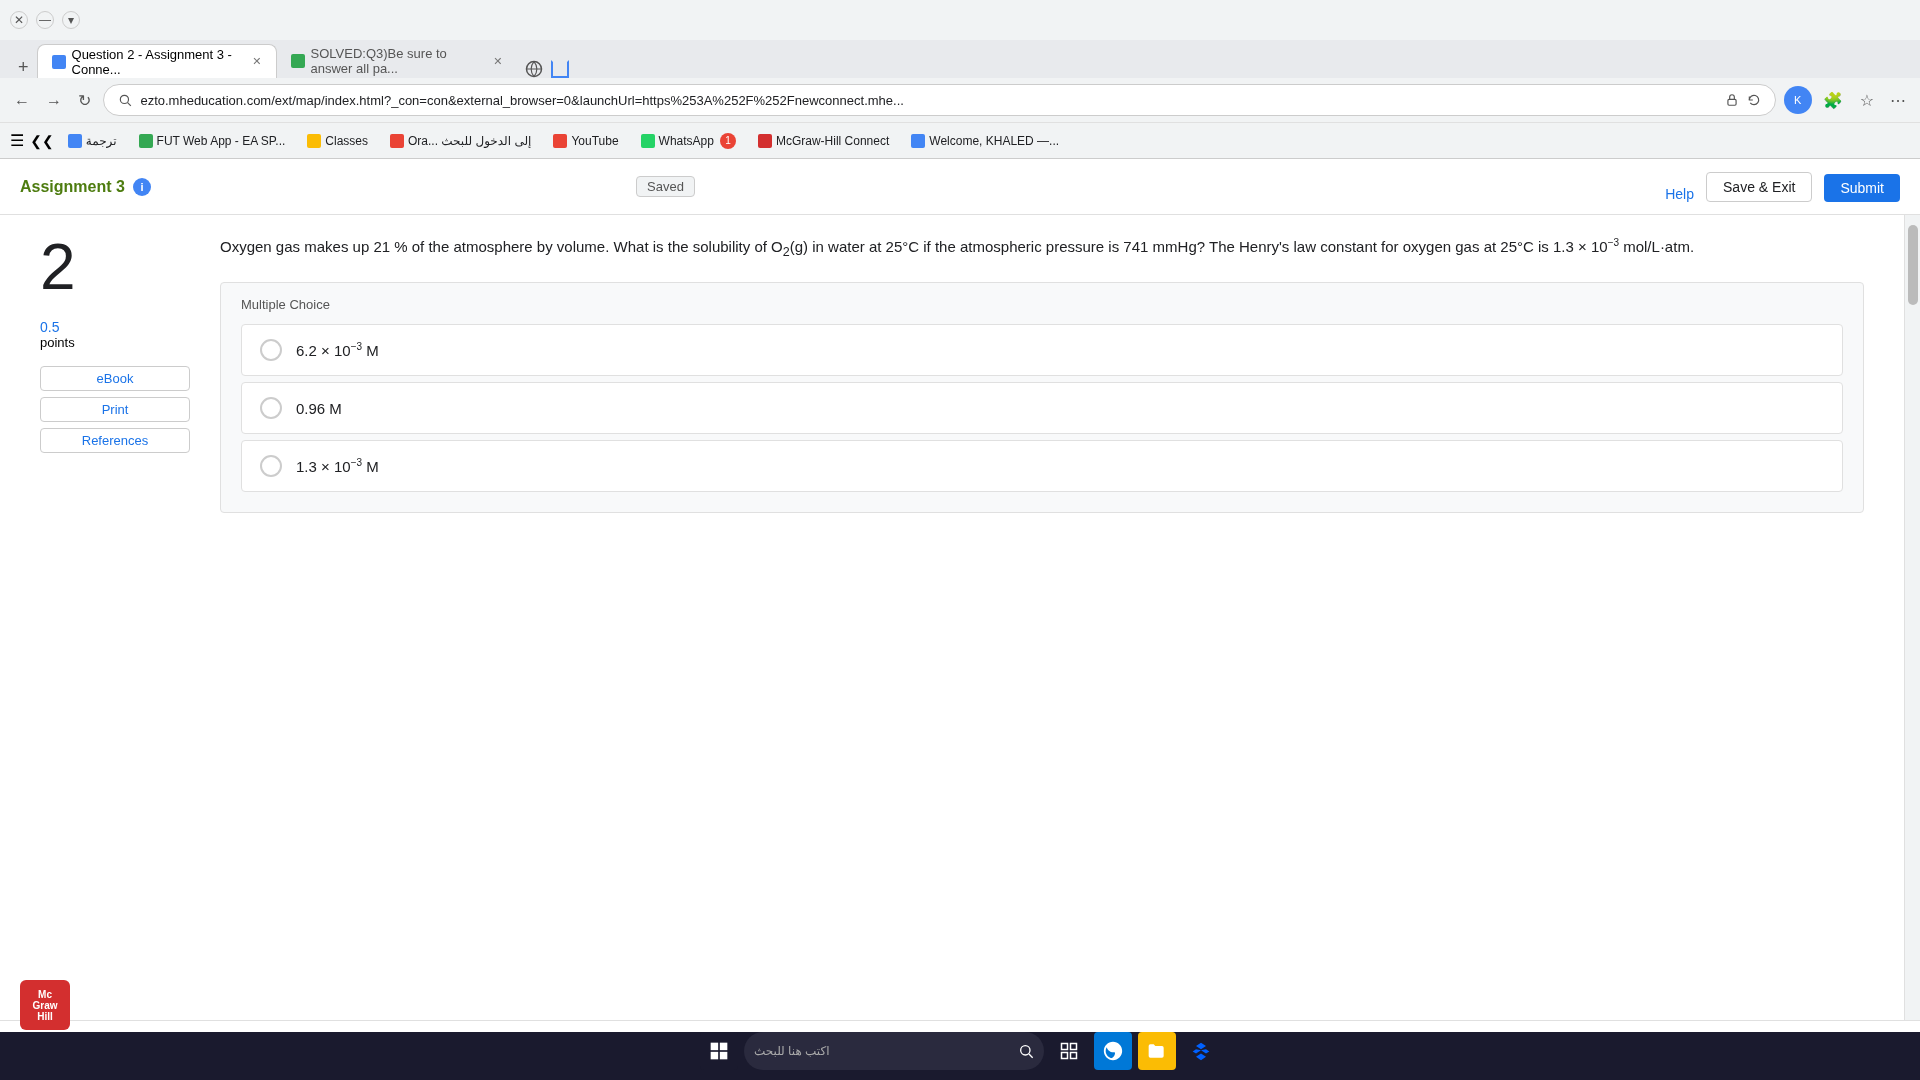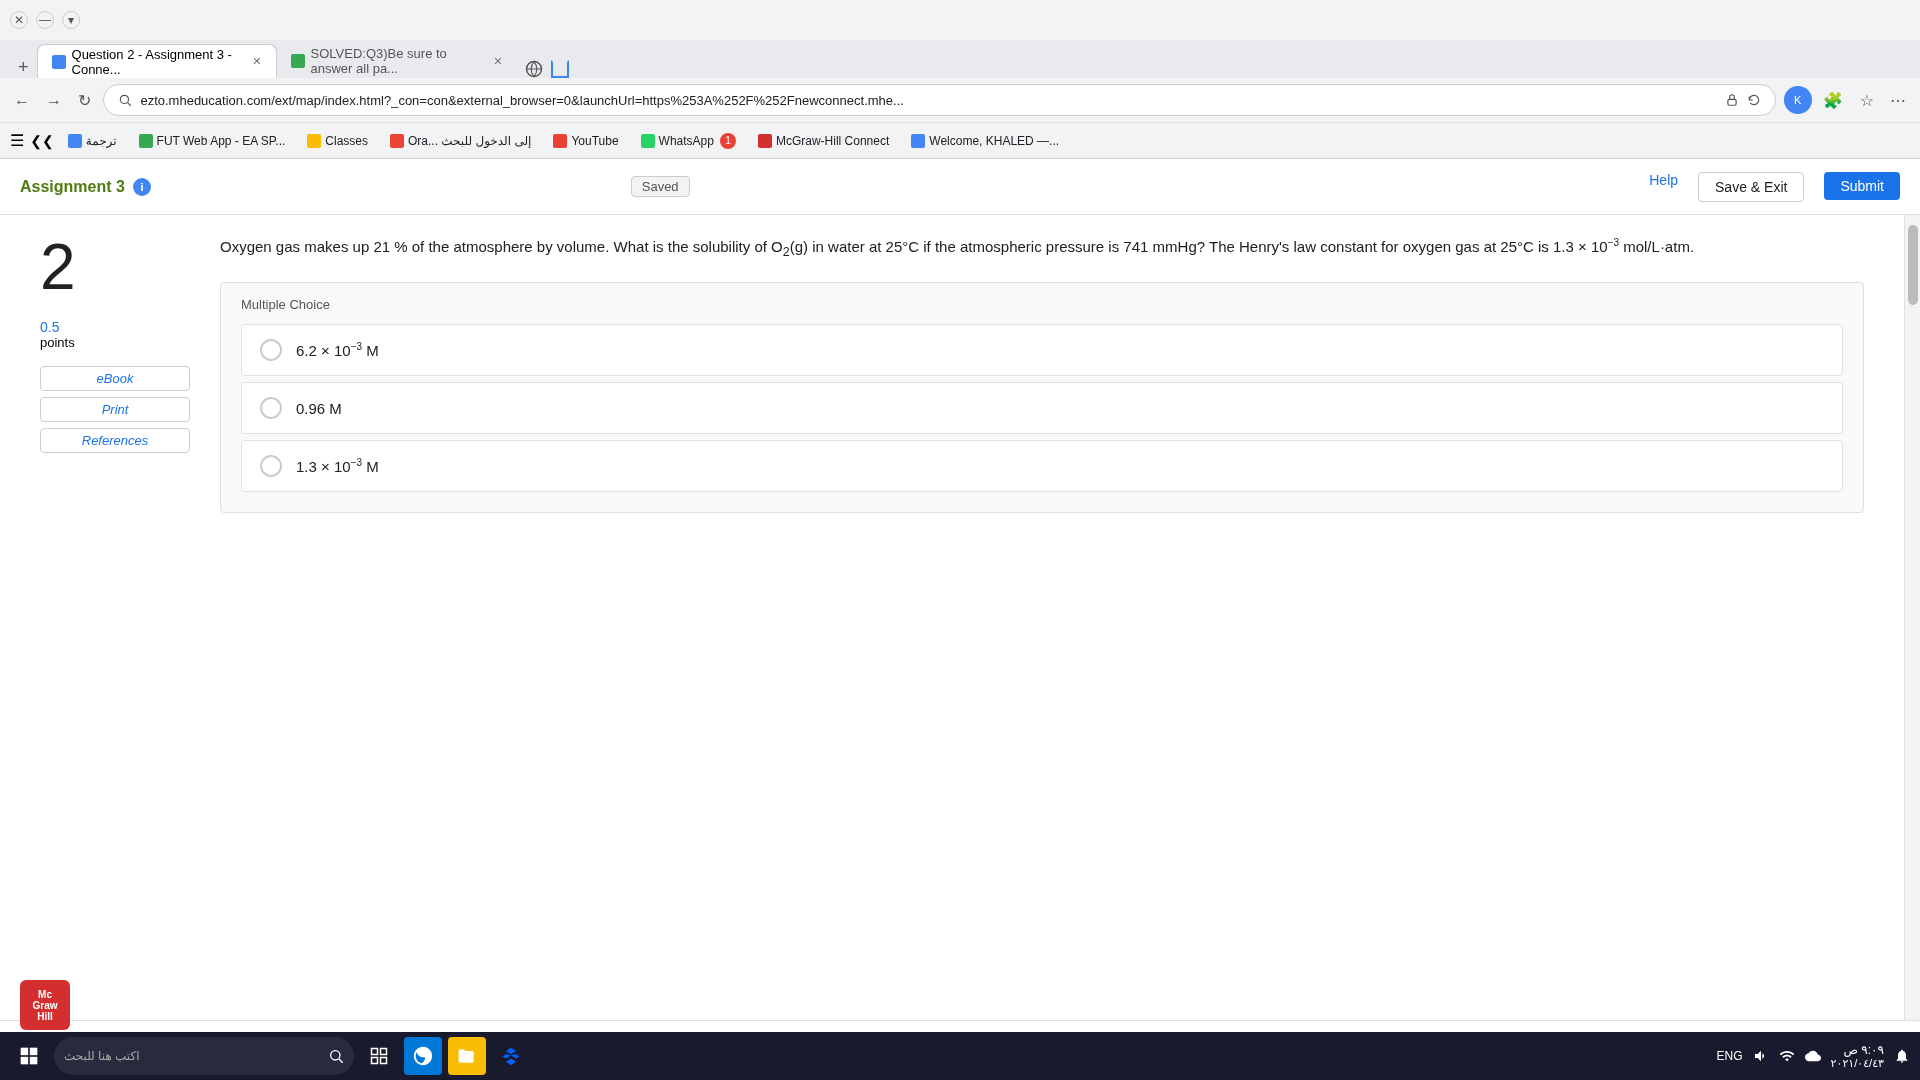--- a/index.html
+++ b/index.html
@@ -30,21 +30,21 @@
 
     .bookmarks-bar { display: flex; align-items: center; padding: 3px 10px; gap: 6px; background: #f1f3f4; border-top: 1px solid #e0e0e0; height: 36px; overflow: hidden; font-size: 12px; }
     .bookmark-item { display: flex; align-items: center; gap: 4px; padding: 2px 8px; border-radius: 4px; cursor: pointer; white-space: nowrap; color: #202124; }
     .bookmark-icon { width: 14px; height: 14px; border-radius: 2px; flex-shrink: 0; }
 
     
     .app-header { display: flex; align-items: center; padding: 8px 20px; border-bottom: 1px solid #e0e0e0; height: 56px; background: #fff; }
     .assignment-title { font-size: 16px; font-weight: 600; color: #4d7c0f; display: flex; align-items: center; gap: 6px; }
     .info-icon { width: 18px; height: 18px; border-radius: 50%; background: #4285f4; color: white; display: flex; align-items: center; justify-content: center; font-size: 11px; font-weight: bold; cursor: pointer; }
     .saved-badge { background: #f1f3f4; border: 1px solid #ccc; border-radius: 4px; padding: 2px 10px; font-size: 13px; color: #555; margin: 0 auto; }
-    .header-actions { display: flex; align-items: flex-start; gap: 20px; margin-left: auto; }
+    .header-actions { display: flex; align-items: flex-end; gap: 12px; margin-left: auto; }
     .header-link { color: #1a73e8; font-size: 14px; cursor: pointer; text-decoration: none; }
     .header-btn { padding: 6px 16px; border-radius: 4px; font-size: 14px; cursor: pointer; }
     .btn-save-exit { background: none; border: 1px solid #ccc; color: #202124; }
     .btn-submit { background: #1a73e8; border: none; color: white; }
 
     
     .main-content { display: flex; flex: 1; overflow: hidden; }
     .scrollbar-area { width: 16px; background: #f1f3f4; border-left: 1px solid #e0e0e0; flex-shrink: 0; position: relative; }
     .scrollbar-thumb { width: 10px; margin: 0 auto; background: #bbb; border-radius: 5px; height: 80px; position: absolute; top: 10px; left: 3px; }
 
@@ -79,21 +79,21 @@
     .grid-icon { width: 22px; height: 22px; display: grid; grid-template-columns: 1fr 1fr 1fr; grid-template-rows: 1fr 1fr 1fr; gap: 2px; cursor: pointer; }
     .grid-dot { background: #555; border-radius: 1px; }
 
     
     .mcgraw-logo { position: fixed; bottom: 50px; left: 20px; width: 50px; height: 50px; background: #d32f2f; border-radius: 6px; display: flex; flex-direction: column; align-items: center; justify-content: center; }
     .logo-text-mc { color: white; font-size: 10px; font-weight: bold; }
     .logo-text-graw { color: white; font-size: 10px; font-weight: bold; }
     .logo-text-hill { color: white; font-size: 10px; font-weight: bold; }
 
     
-    .taskbar { height: 48px; background: #1a1a2e; display: flex; align-items: center; padding: 0 10px; gap: 8px; position: fixed; bottom: 0; width: 1920px; }
+    .taskbar { height: 48px; background: #1a1a2e; display: flex; align-items: center; padding: 0 10px; gap: 8px; position: fixed; bottom: 0; width: 1920px; flex-direction: column; }
     .taskbar-left { display: flex; align-items: center; gap: 6px; }
     .taskbar-app { width: 38px; height: 38px; border-radius: 4px; display: flex; align-items: center; justify-content: center; cursor: pointer; }
     .taskbar-right { margin-left: auto; display: flex; align-items: center; gap: 10px; color: #fff; font-size: 12px; }
     .time-display { text-align: right; }
     .time-text { font-size: 12px; }
     .date-text { font-size: 11px; }
 
     .left-panel { display: flex; flex-direction: column; min-width: 160px; padding-right: 10px; }
   </style>
 </head>
@@ -212,21 +212,21 @@
 <div class="main-content">
   <div class="content-area">
 
     <div class="question-container">
       <div class="left-panel">
         <div class="question-number">2</div>
         <div style="margin-top:20px;">
           <div class="points-value">0.5</div>
           <div class="points-label">points</div>
         </div>
-        <div class="sidebar-actions" style="margin-top:16px;font-style:italic;">
+        <div class="sidebar-actions" style="margin-top:16px;">
           <div class="sidebar-link">eBook</div>
           <div class="sidebar-link">Print</div>
           <div class="sidebar-link">References</div>
         </div>
       </div>
 
       <div class="question-body">
         <div class="question-text">
           Oxygen gas makes up 21 % of the atmosphere by volume. What is the solubility of O<sub>2</sub>(g) in water at 25°C if the atmospheric pressure is 741 mmHg? The Henry's law constant for oxygen gas at 25°C is 1.3 × 10<sup>−3</sup> mol/L·atm.
         </div>

